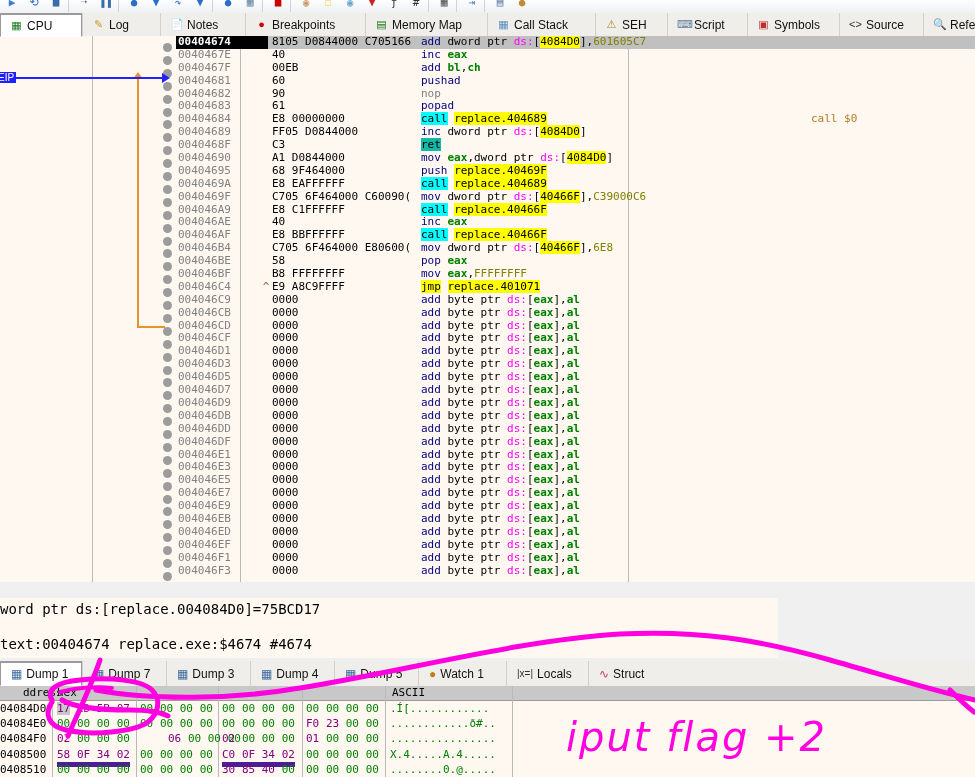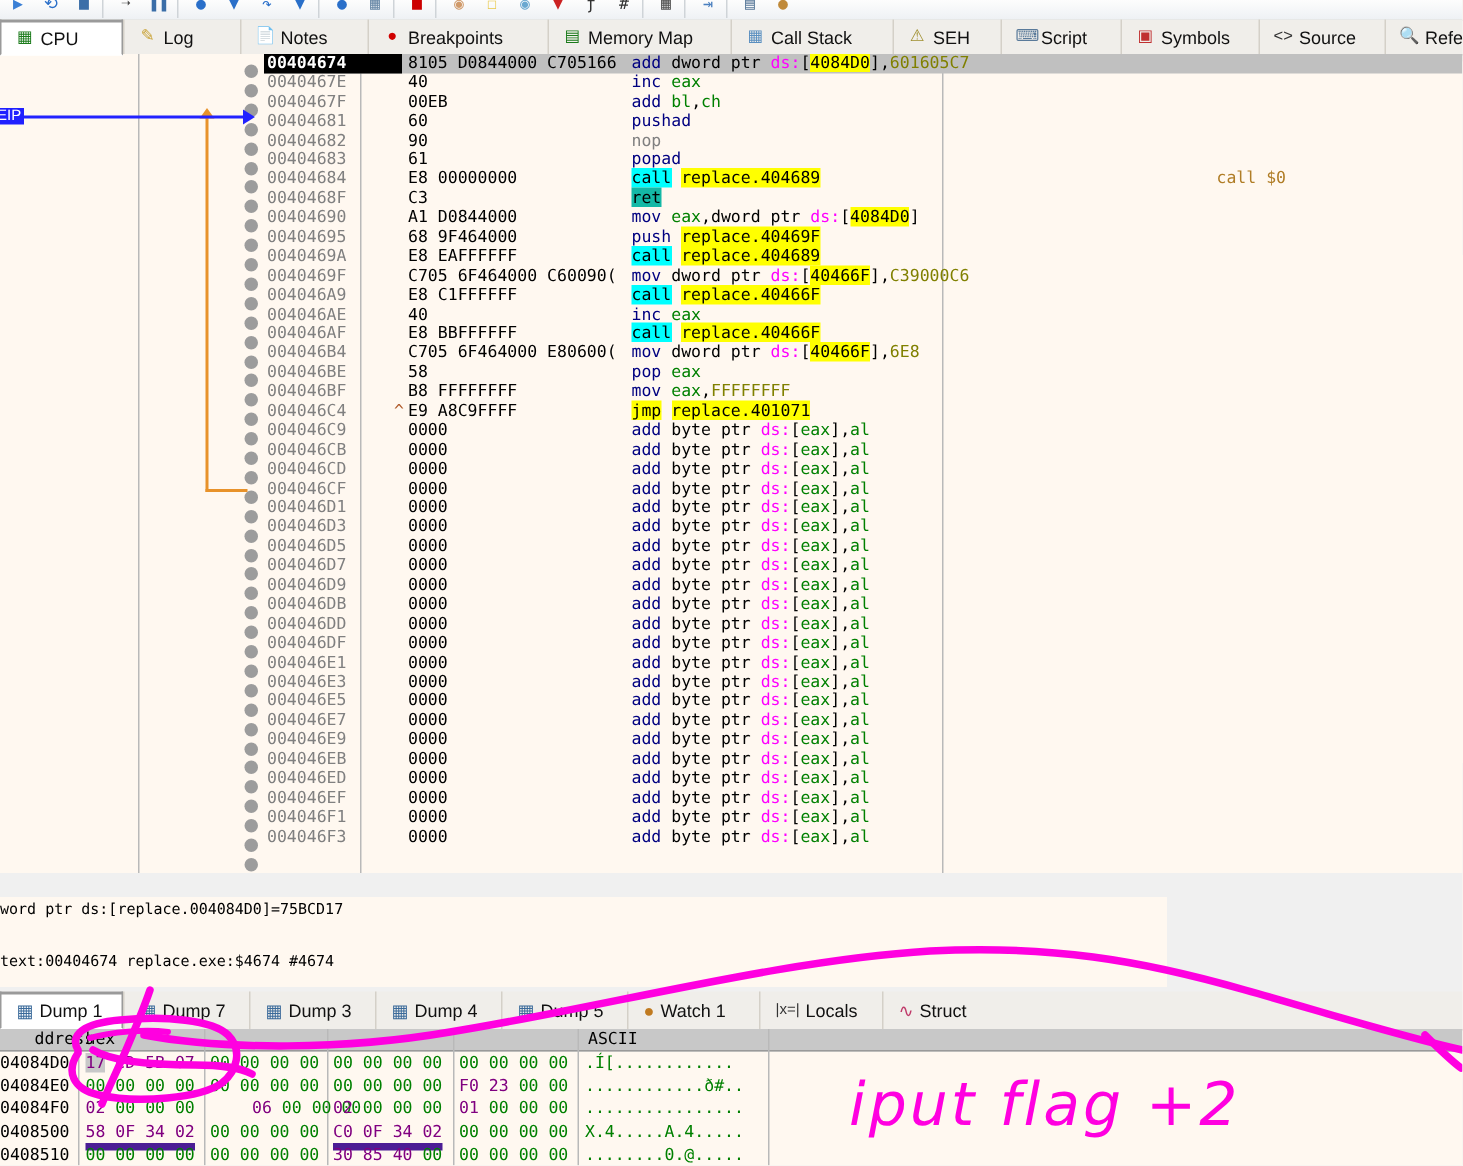--- a/index.html
+++ b/index.html
@@ -74,21 +74,21 @@
   .sep1{position:absolute;left:92px;top:0;width:1px;height:546px;background:#b9b9b9;}
   .sep2{position:absolute;left:240px;top:0;width:1px;height:546px;background:#b9b9b9;}
   .sep3{position:absolute;left:628px;top:0;width:1px;height:546px;background:#b9b9b9;}
   .mnem{position:absolute;left:245px;color:#000;}
   .cmt{position:absolute;left:635px;color:#b07d26;}
   .k-nop{color:#808080;}
   .k-call{background:#00ffff;color:#000000;}
   .k-ret{background:#14b8a6;color:#000000;}
   .k-jmp{background:#ffff00;color:#000000;}
   .k-tgt{background:#ffff00;color:#000000;}
-  .k-reg{color:#008000;}
+  .k-reg{color:#008000;font-weight:bold;}
   .k-ds{color:#ff00ff;}
   .k-hl{background:#ffff00;color:#000000;}
   .k-num{color:#808000;}
   .k-kw{color:#000080;}
 
   
   .eip-label{
     position:absolute;left:-4px;top:36px;
     background:#2020ff;color:#ffffff;font-size:10px;
     font-family:"Liberation Sans",sans-serif;
@@ -101,21 +101,21 @@
   
   .jmp-v{position:absolute;left:137px;top:42px;width:2px;height:250px;background:#e8922a;z-index:7;}
   .jmp-h{position:absolute;left:137px;top:290px;width:28px;height:2px;background:#e8922a;z-index:7;}
   .jmp-tip{position:absolute;left:133px;top:36px;width:0;height:0;
      border-left:5px solid transparent;border-right:5px solid transparent;border-bottom:7px solid #e8922a;z-index:7;}
 
   
   .infopane{
     position:absolute;left:0;top:598px;width:778px;height:60px;
     background:#fff8f0;
-    font-size:10px;color:#000;
+    font-size:14px;color:#000;
     overflow:hidden;
   }
   .info-line{position:absolute;white-space:nowrap;}
 
   
   .dumptabs{
     position:absolute;left:0;top:661px;width:975px;height:25px;
     background:#f0eeea;border-bottom:1px solid #9a9a9a;
     font-family:"Liberation Sans",sans-serif;font-size:12px;
   }
@@ -328,20 +328,25 @@
           <span class="bytes">61</span>
           <span class="mnem"><span class="k-kw">popad</span></span>
         </div>
         <div class="row">
           <span class="addr">00404684</span>
           <span class="bytes">E8 00000000</span>
           <span class="mnem"><span class="k-call">call</span> <span class="k-tgt">replace.404689</span></span>
           <span class="cmt">call $0</span>
         </div>
         <div class="row">
+          <span class="addr">00404689</span>
+          <span class="bytes">FF05 D0844000</span>
+          <span class="mnem"><span class="k-kw">inc</span> dword ptr <span class="k-ds">ds:</span>[<span class="k-hl">4084D0</span>]</span>
+        </div>
+        <div class="row">
           <span class="addr">0040468F</span>
           <span class="bytes">C3</span>
           <span class="mnem"><span class="k-ret">ret</span></span>
         </div>
         <div class="row">
           <span class="addr">00404690</span>
           <span class="bytes">A1 D0844000</span>
           <span class="mnem"><span class="k-kw">mov</span> <span class="k-reg">eax</span>,dword ptr <span class="k-ds">ds:</span>[<span class="k-hl">4084D0</span>]</span>
         </div>
         <div class="row">

